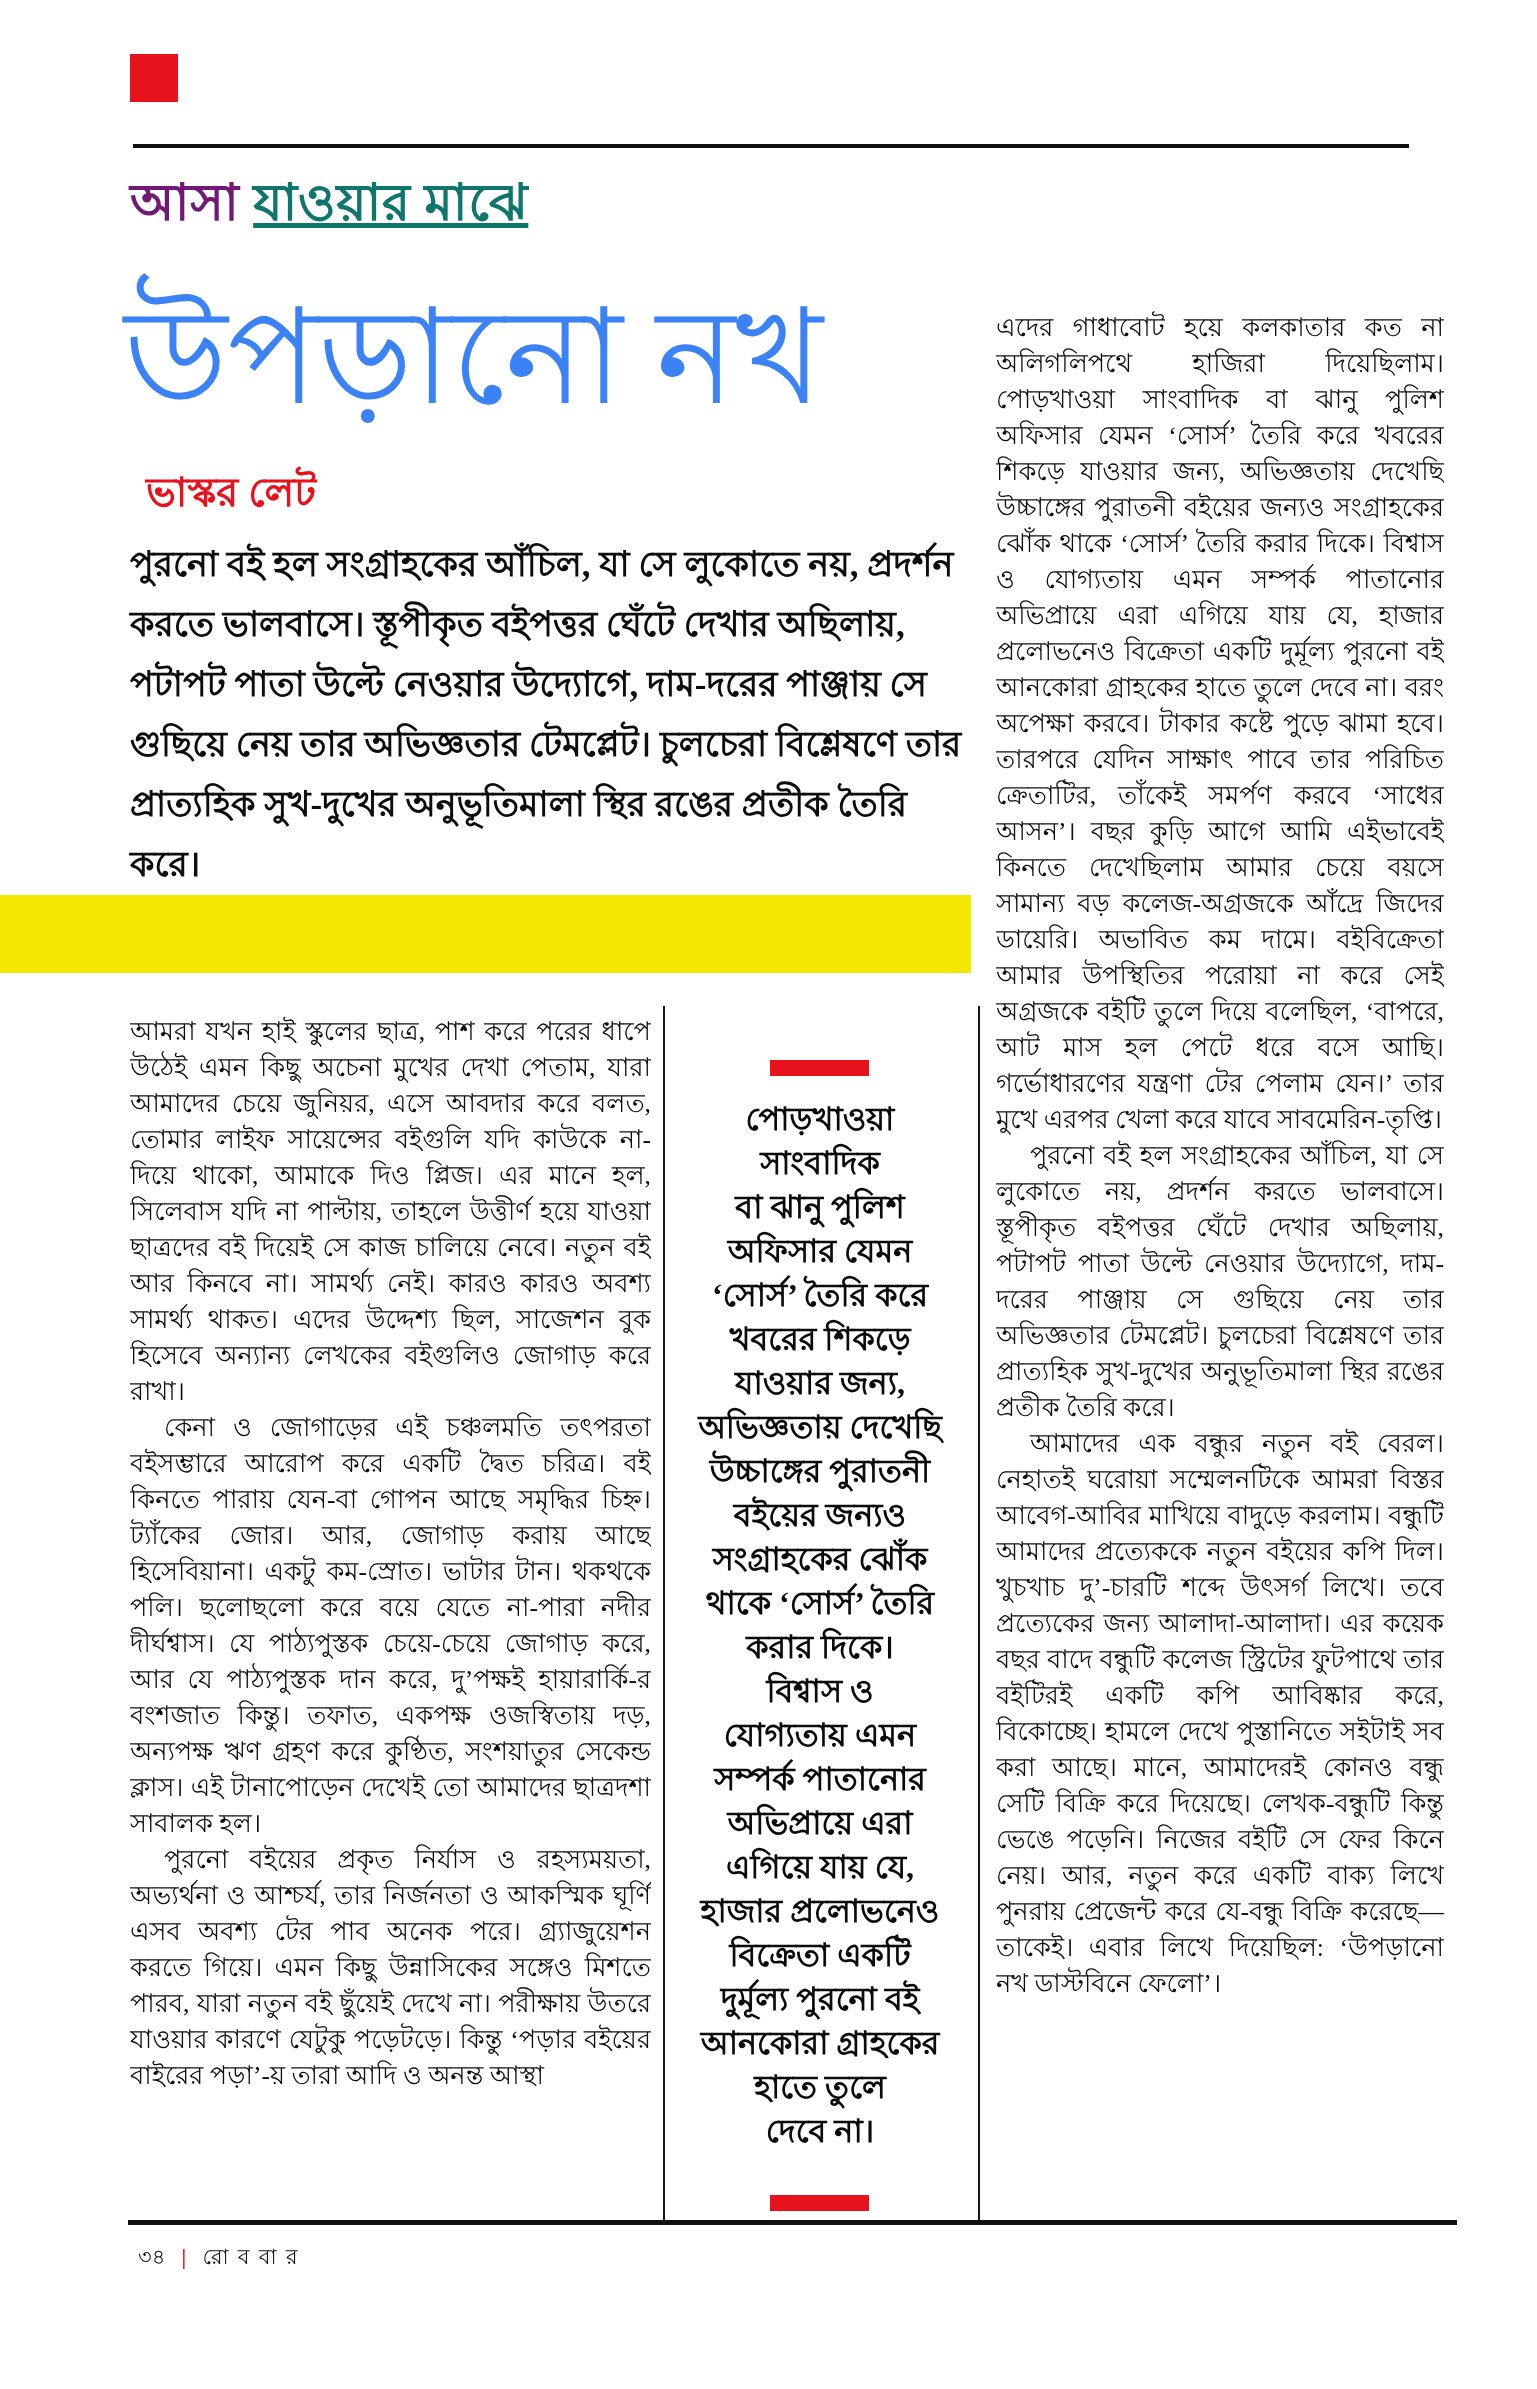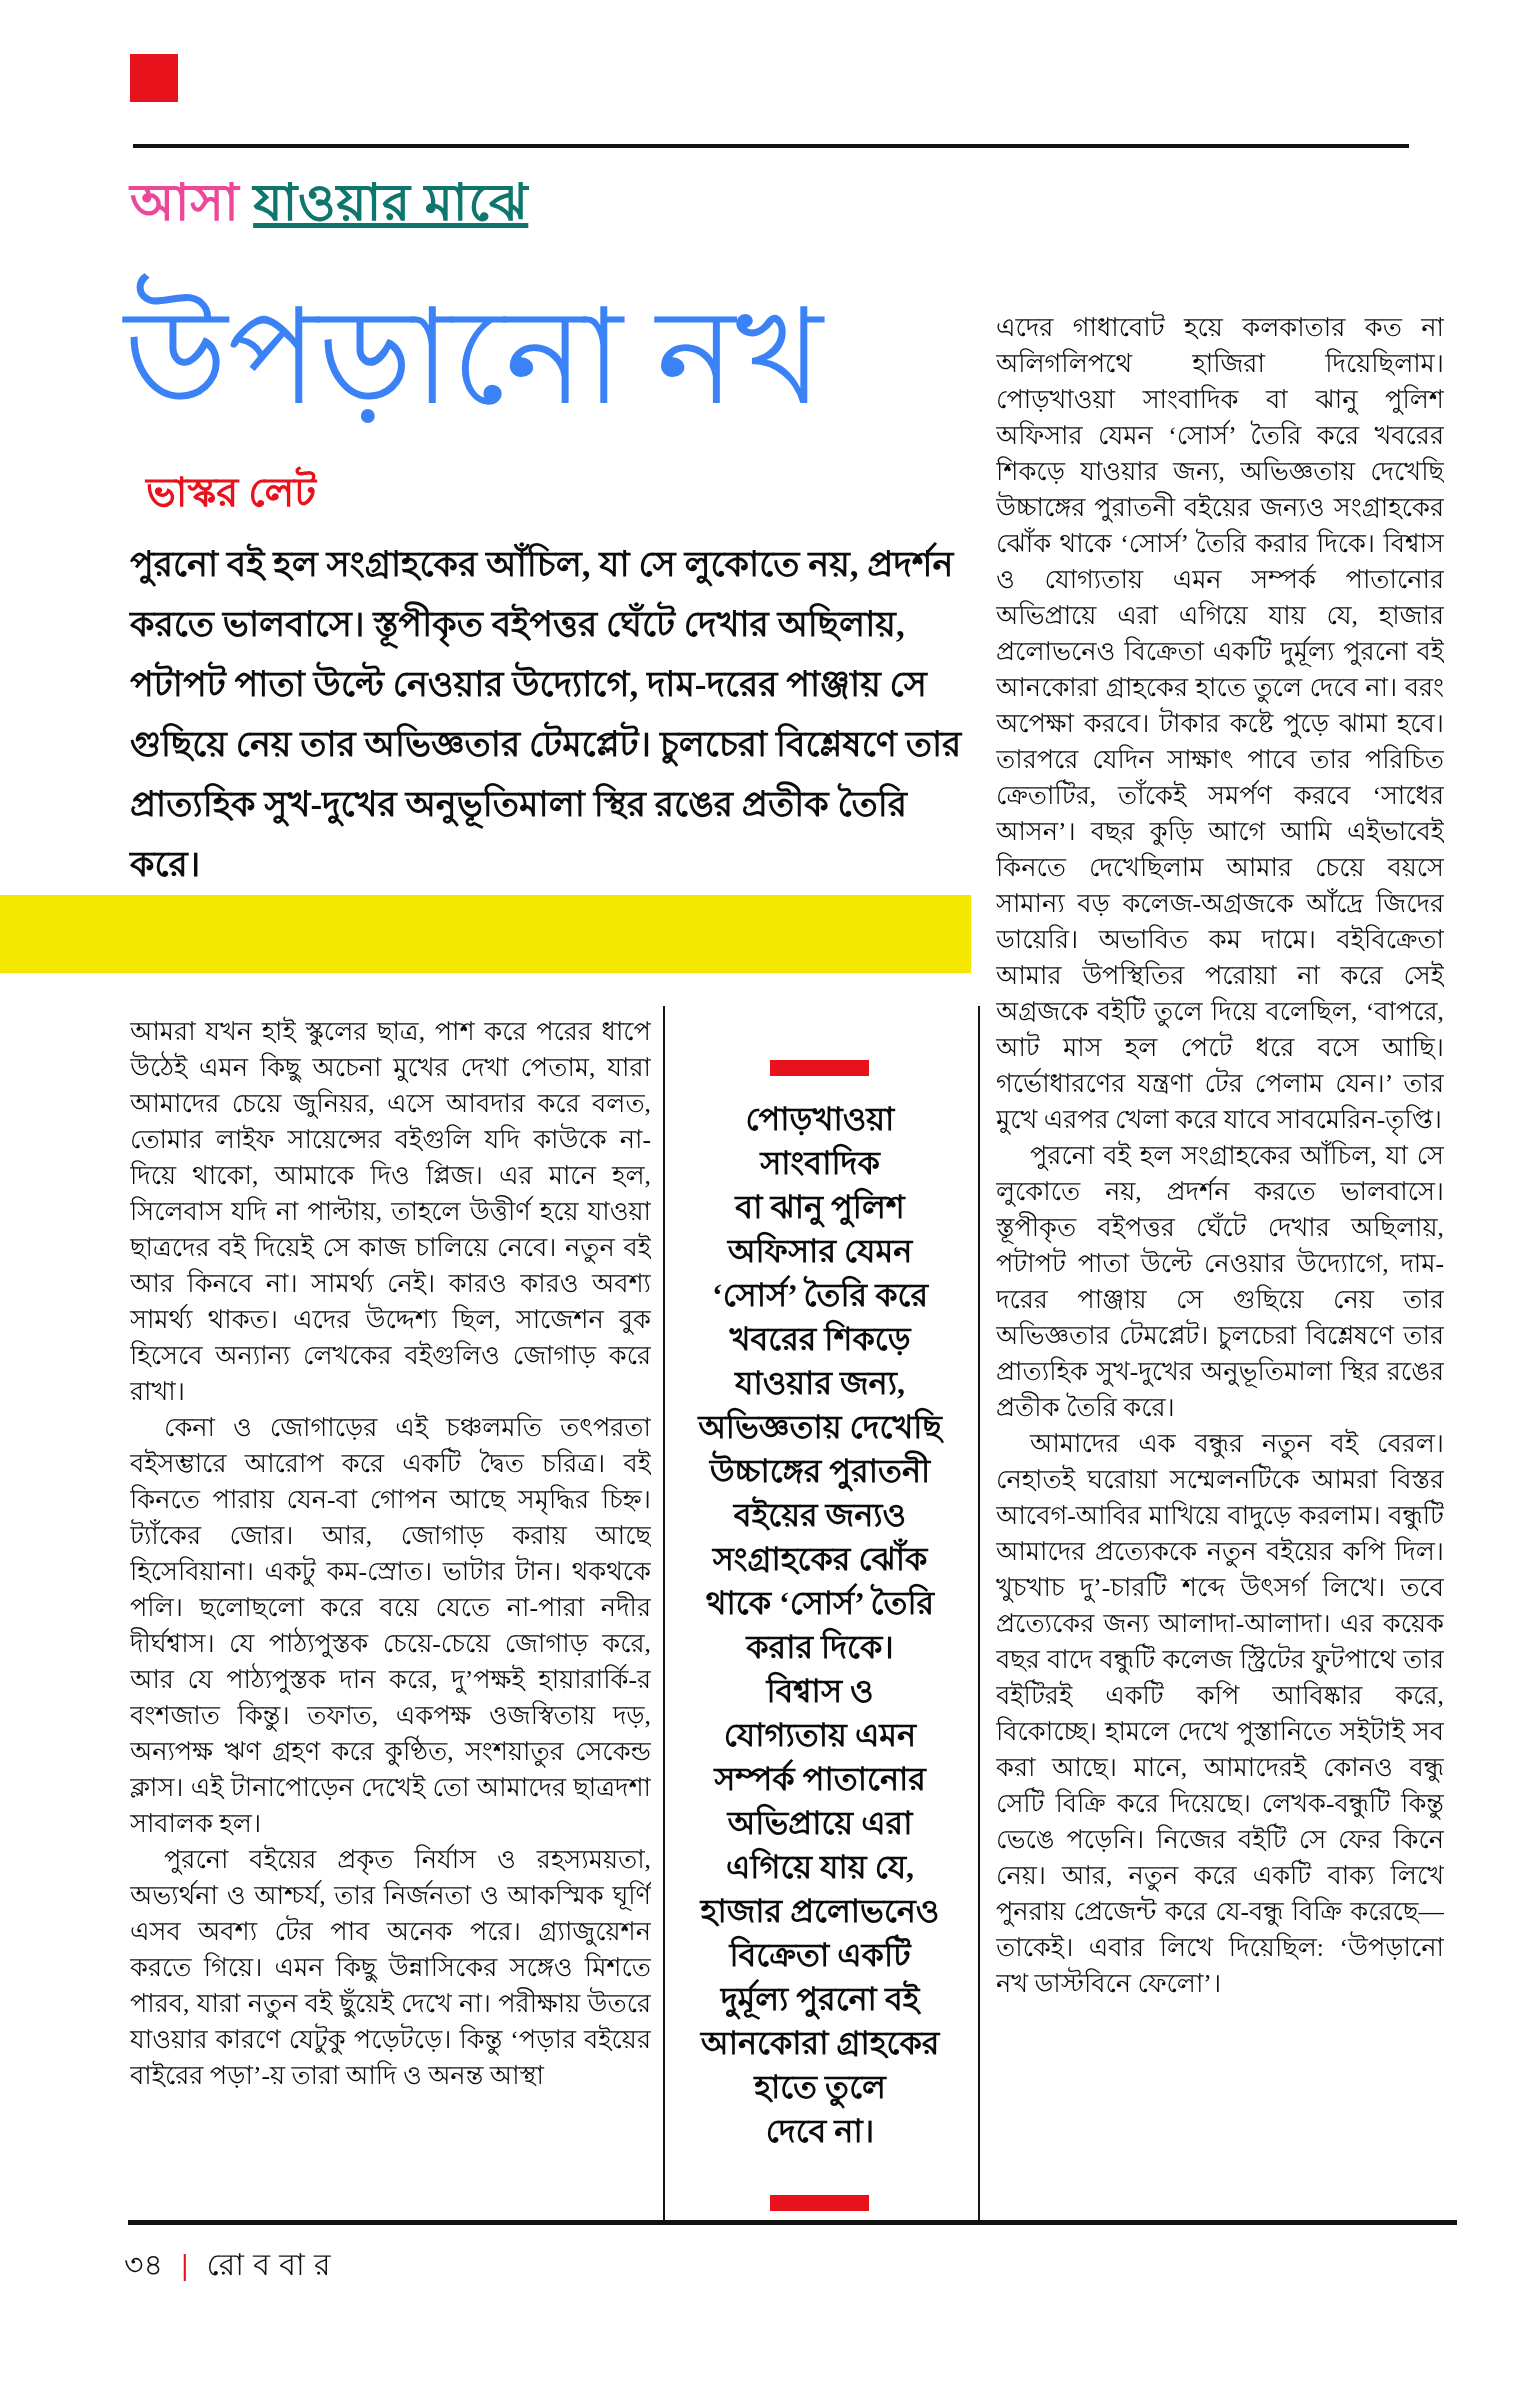--- a/index.html
+++ b/index.html
@@ -14,21 +14,21 @@
   .abs{position:absolute;}
 
   
   #section-marker{left:130px;top:54px;width:48px;height:48px;background:#e8121c;}
 
   
   #kicker-rule{left:133px;top:144px;width:1276px;height:3.9px;background:#111;}
 
   
   #kicker{left:130px;top:164px;font-size:51px;font-weight:bold;letter-spacing:0.8px;white-space:nowrap;}
-  #kicker .black{color:#ec4899;}
+  #kicker .black{color:#701a75;}
   #kicker .red{color:#0f766e;text-decoration:underline;}
 
   
   #headline{left:124px;top:285px;font-size:133px;font-weight:normal;line-height:1.1;color:#3b82f6;white-space:nowrap;}
 
   
   #byline{left:146px;top:461px;font-size:40px;font-weight:bold;color:#e8121c;}
 
   
   #standfirst{
@@ -57,21 +57,21 @@
   #pullquote-bar-bottom{left:770px;top:2195px;width:99px;height:16.3px;background:#e8121c;}
   #pullquote{
     left:671px;top:1097px;width:298px;
     font-size:32px;line-height:44px;font-weight:bold;color:#0b0b0b;
     text-align:center;
   }
   #pullquote .pq-line{display:block;}
 
   
   #bottom-rule{left:128px;top:2220px;width:1329px;height:4.7px;background:#111;}
-  #footer{left:124px;top:2241px;font-size:30px;color:#111;white-space:nowrap;}
+  #footer{left:138px;top:2241px;font-size:21px;color:#111;white-space:nowrap;}
   #footer .sep{color:#e8121c;font-weight:bold;padding:0 11px;}
   #footer .mag{letter-spacing:9.3px;}
 </style>
 </head>
 <body>
 
 <div id="page">
 
   <div class="abs" id="section-marker"></div>
 

